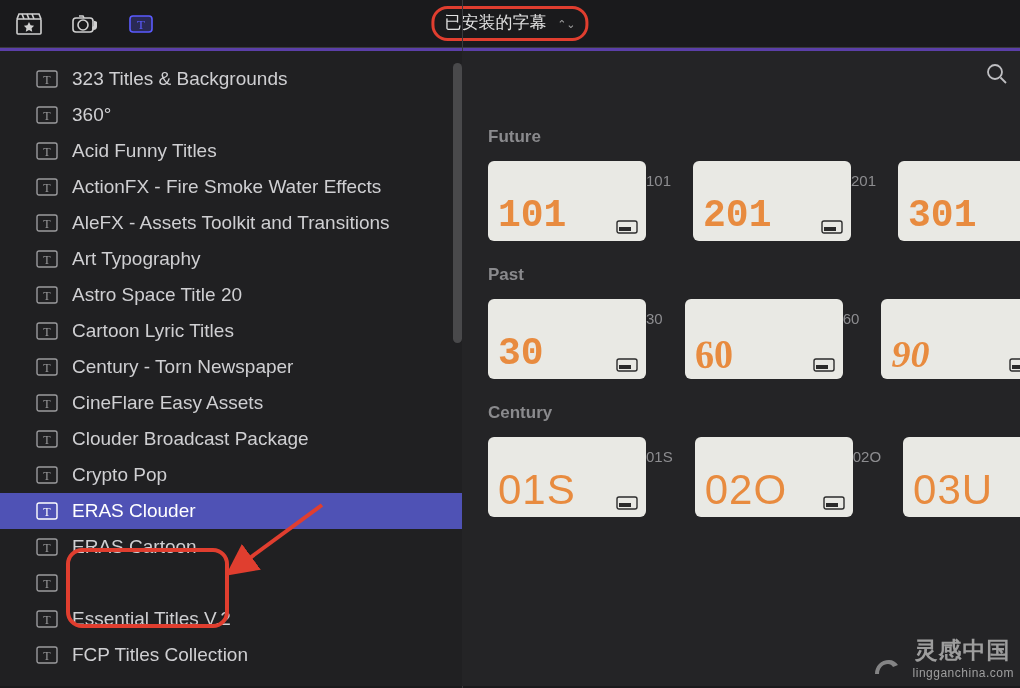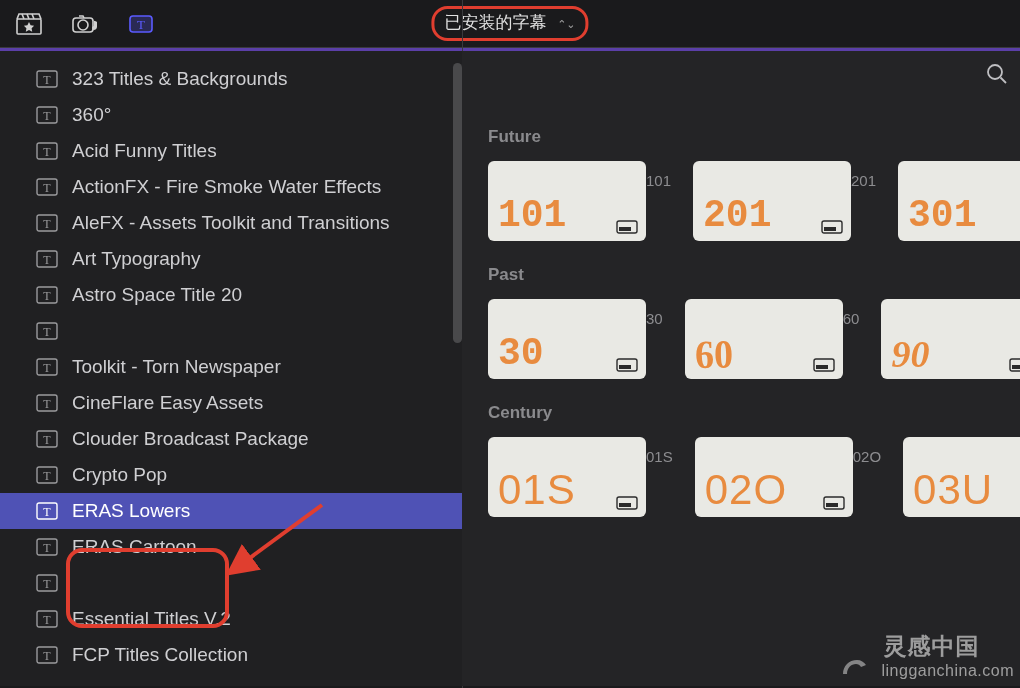--- a/index.html
+++ b/index.html
@@ -40,21 +40,21 @@
   .divider{position:absolute;top:0;bottom:0;left:462px;width:1px;background:#3a3a3d;}
   
   .red-box{position:absolute;border:4px solid #e03e2f;border-radius:16px;pointer-events:none;}
   .red-box.sidebar-box{left:66px;top:497px;width:155px;height:72px;}
   
   .arrow{position:absolute;left:222px;top:450px;pointer-events:none;}
   .arrow svg{overflow:visible;}
   
   .watermark{position:absolute;right:6px;bottom:6px;color:#c6c6c6;opacity:.75;font-size:12px;display:flex;align-items:flex-end;gap:10px;}
   .watermark .big{font-size:23px;font-weight:700;letter-spacing:1px;}
-  .watermark .sub{font-size:16px;letter-spacing:.5px;margin-left:-2px;}
+  .watermark .sub{font-size:12px;letter-spacing:.5px;margin-left:-2px;}
 </style>
 </head>
 <body>
 
 <div class="topbar">
   <span class="tb-icon">
     <svg viewBox="0 0 26 22">
         <rect x="1" y="6" width="24" height="15" rx="1" fill="none" stroke="currentColor" stroke-width="1.6"></rect>
         <path d="M1 6 L3 1 H23 L25 6" fill="none" stroke="currentColor" stroke-width="1.6"></path>
         <path d="M6 1 L8 6 M11 1 L13 6 M16 1 L18 6" stroke="currentColor" stroke-width="1.6"></path>
@@ -152,29 +152,30 @@
   </span>
           <span>Astro Space Title 20</span>
         </div>
         <div class="sb-item">
           <span class="sb-icon">
     <svg viewBox="0 0 22 18">
               <rect x="1" y="1" width="20" height="16" rx="2" fill="none" stroke="#9a9a9d" stroke-width="1.4"></rect>
               <text x="11" y="14" text-anchor="middle" font-size="12" font-family="Georgia,serif" fill="#9a9a9d">T</text>
             </svg>
   </span>
-        </div>
-        <div class="sb-item">
-          <span class="sb-icon">
-    <svg viewBox="0 0 22 18">
-              <rect x="1" y="1" width="20" height="16" rx="2" fill="none" stroke="#9a9a9d" stroke-width="1.4"></rect>
-              <text x="11" y="14" text-anchor="middle" font-size="12" font-family="Georgia,serif" fill="#9a9a9d">T</text>
-            </svg>
-  </span>
-          <span>Toolkit - Torn Newspaper</span>
+          <span>Cartoon Lyric Titles</span>
+        </div>
+        <div class="sb-item">
+          <span class="sb-icon">
+    <svg viewBox="0 0 22 18">
+              <rect x="1" y="1" width="20" height="16" rx="2" fill="none" stroke="#9a9a9d" stroke-width="1.4"></rect>
+              <text x="11" y="14" text-anchor="middle" font-size="12" font-family="Georgia,serif" fill="#9a9a9d">T</text>
+            </svg>
+  </span>
+          <span>Century - Torn Newspaper</span>
         </div>
         <div class="sb-item">
           <span class="sb-icon">
     <svg viewBox="0 0 22 18">
               <rect x="1" y="1" width="20" height="16" rx="2" fill="none" stroke="#9a9a9d" stroke-width="1.4"></rect>
               <text x="11" y="14" text-anchor="middle" font-size="12" font-family="Georgia,serif" fill="#9a9a9d">T</text>
             </svg>
   </span>
           <span>CineFlare Easy Assets</span>
         </div>
@@ -196,21 +197,21 @@
   </span>
           <span>Crypto Pop</span>
         </div>
         <div class="sb-item selected">
           <span class="sb-icon">
     <svg viewBox="0 0 22 18">
               <rect x="1" y="1" width="20" height="16" rx="2" fill="none" stroke="#fff" stroke-width="1.4"></rect>
               <text x="11" y="14" text-anchor="middle" font-size="12" font-family="Georgia,serif" fill="#fff">T</text>
             </svg>
   </span>
-          <span>ERAS Lowers</span>
+          <span>ERAS Clouder</span>
         </div>
         <div class="sb-item">
           <span class="sb-icon">
     <svg viewBox="0 0 22 18">
               <rect x="1" y="1" width="20" height="16" rx="2" fill="none" stroke="#9a9a9d" stroke-width="1.4"></rect>
               <text x="11" y="14" text-anchor="middle" font-size="12" font-family="Georgia,serif" fill="#9a9a9d">T</text>
             </svg>
   </span>
           <span>ERAS Cartoon</span>
         </div>

